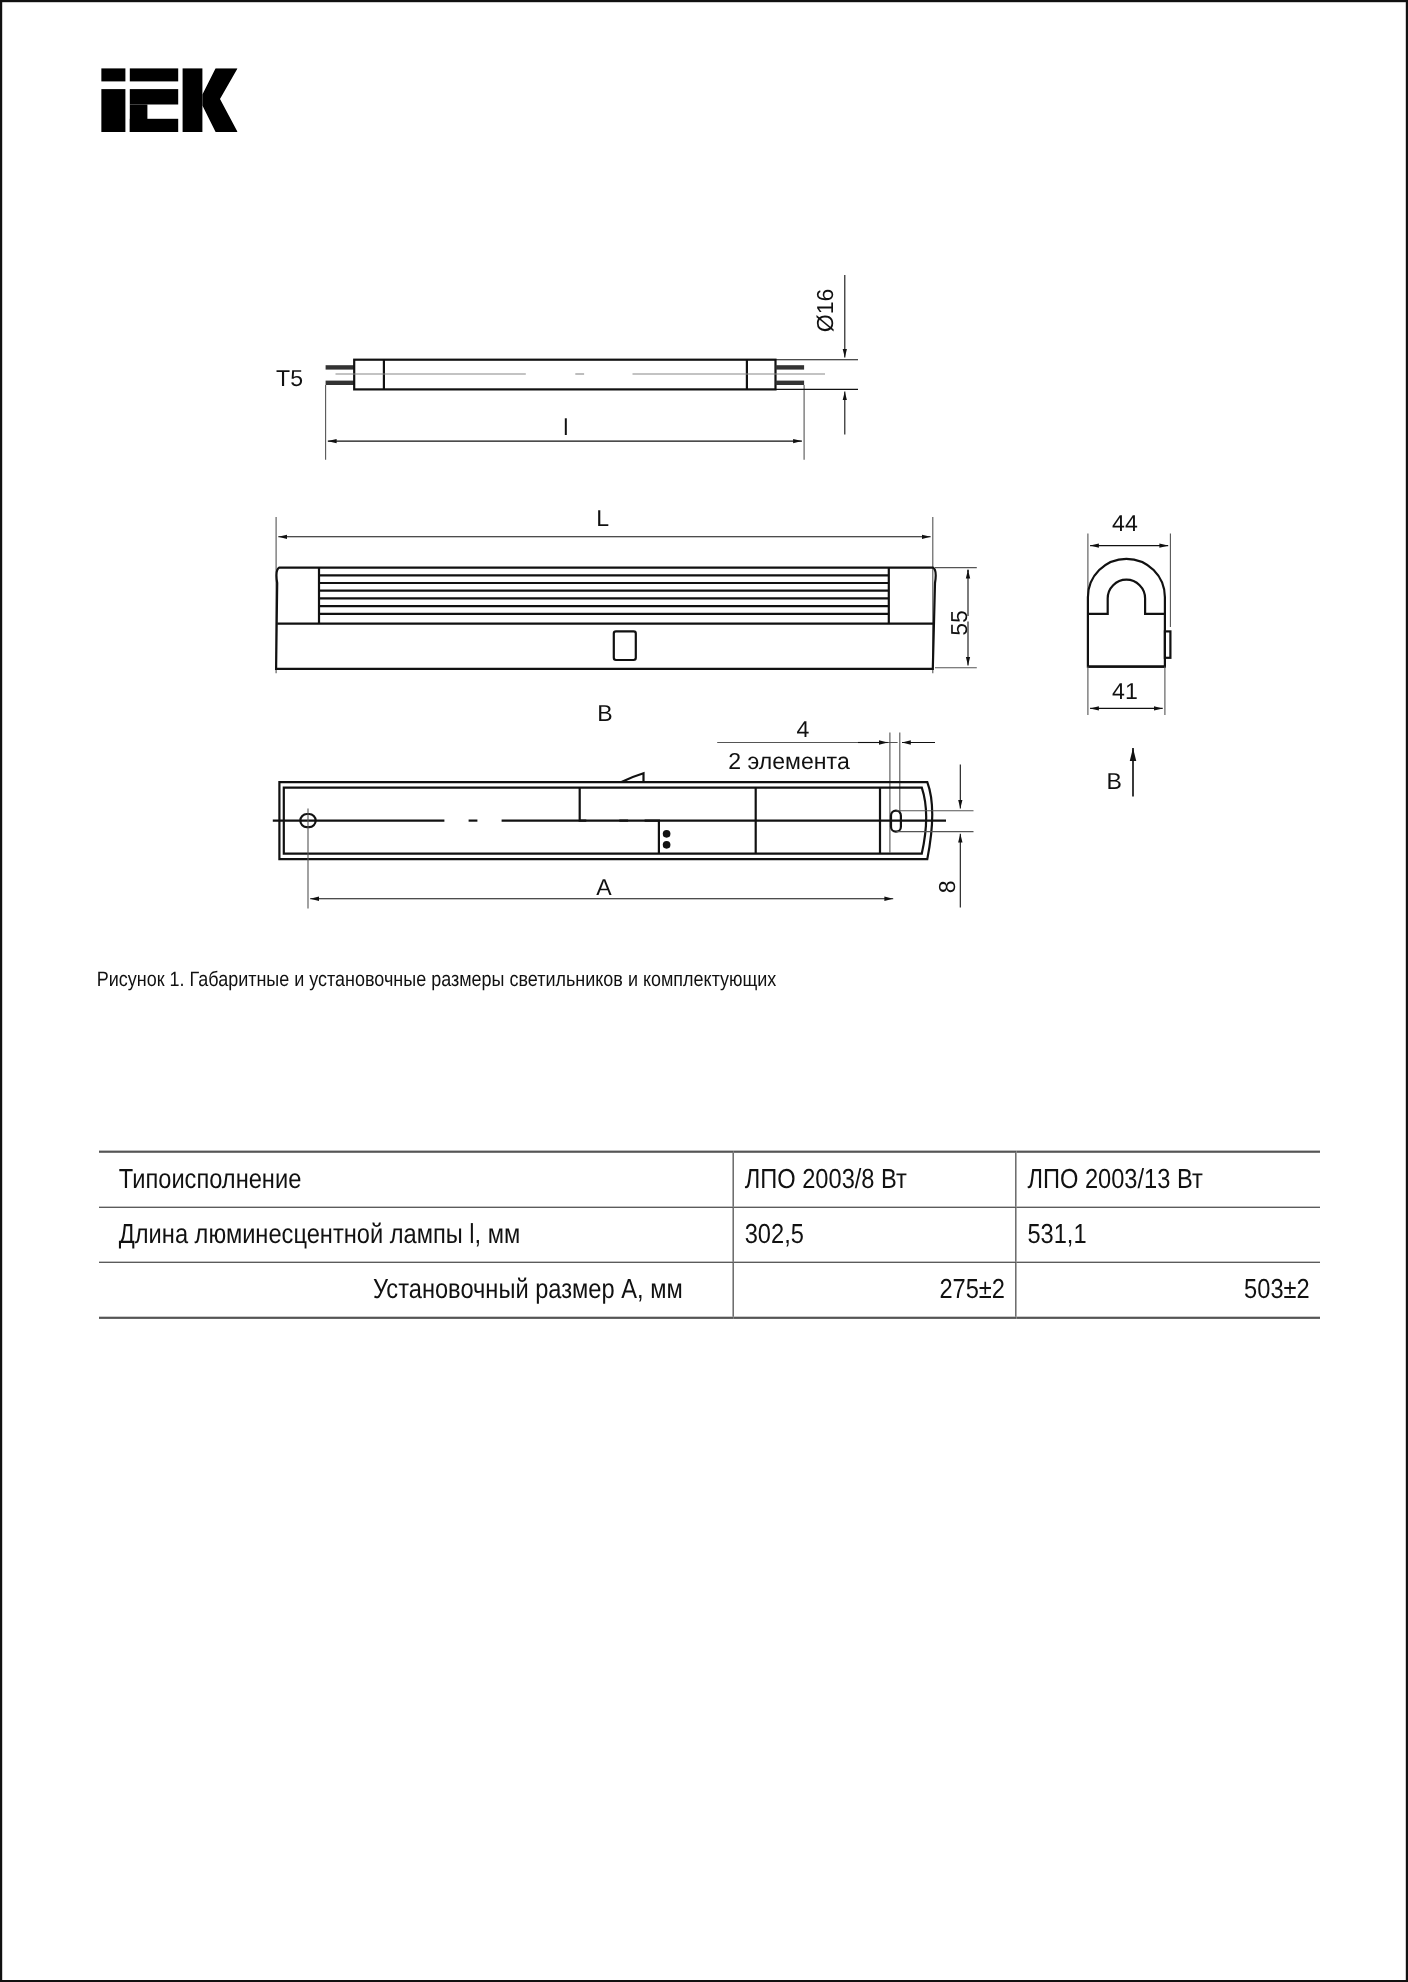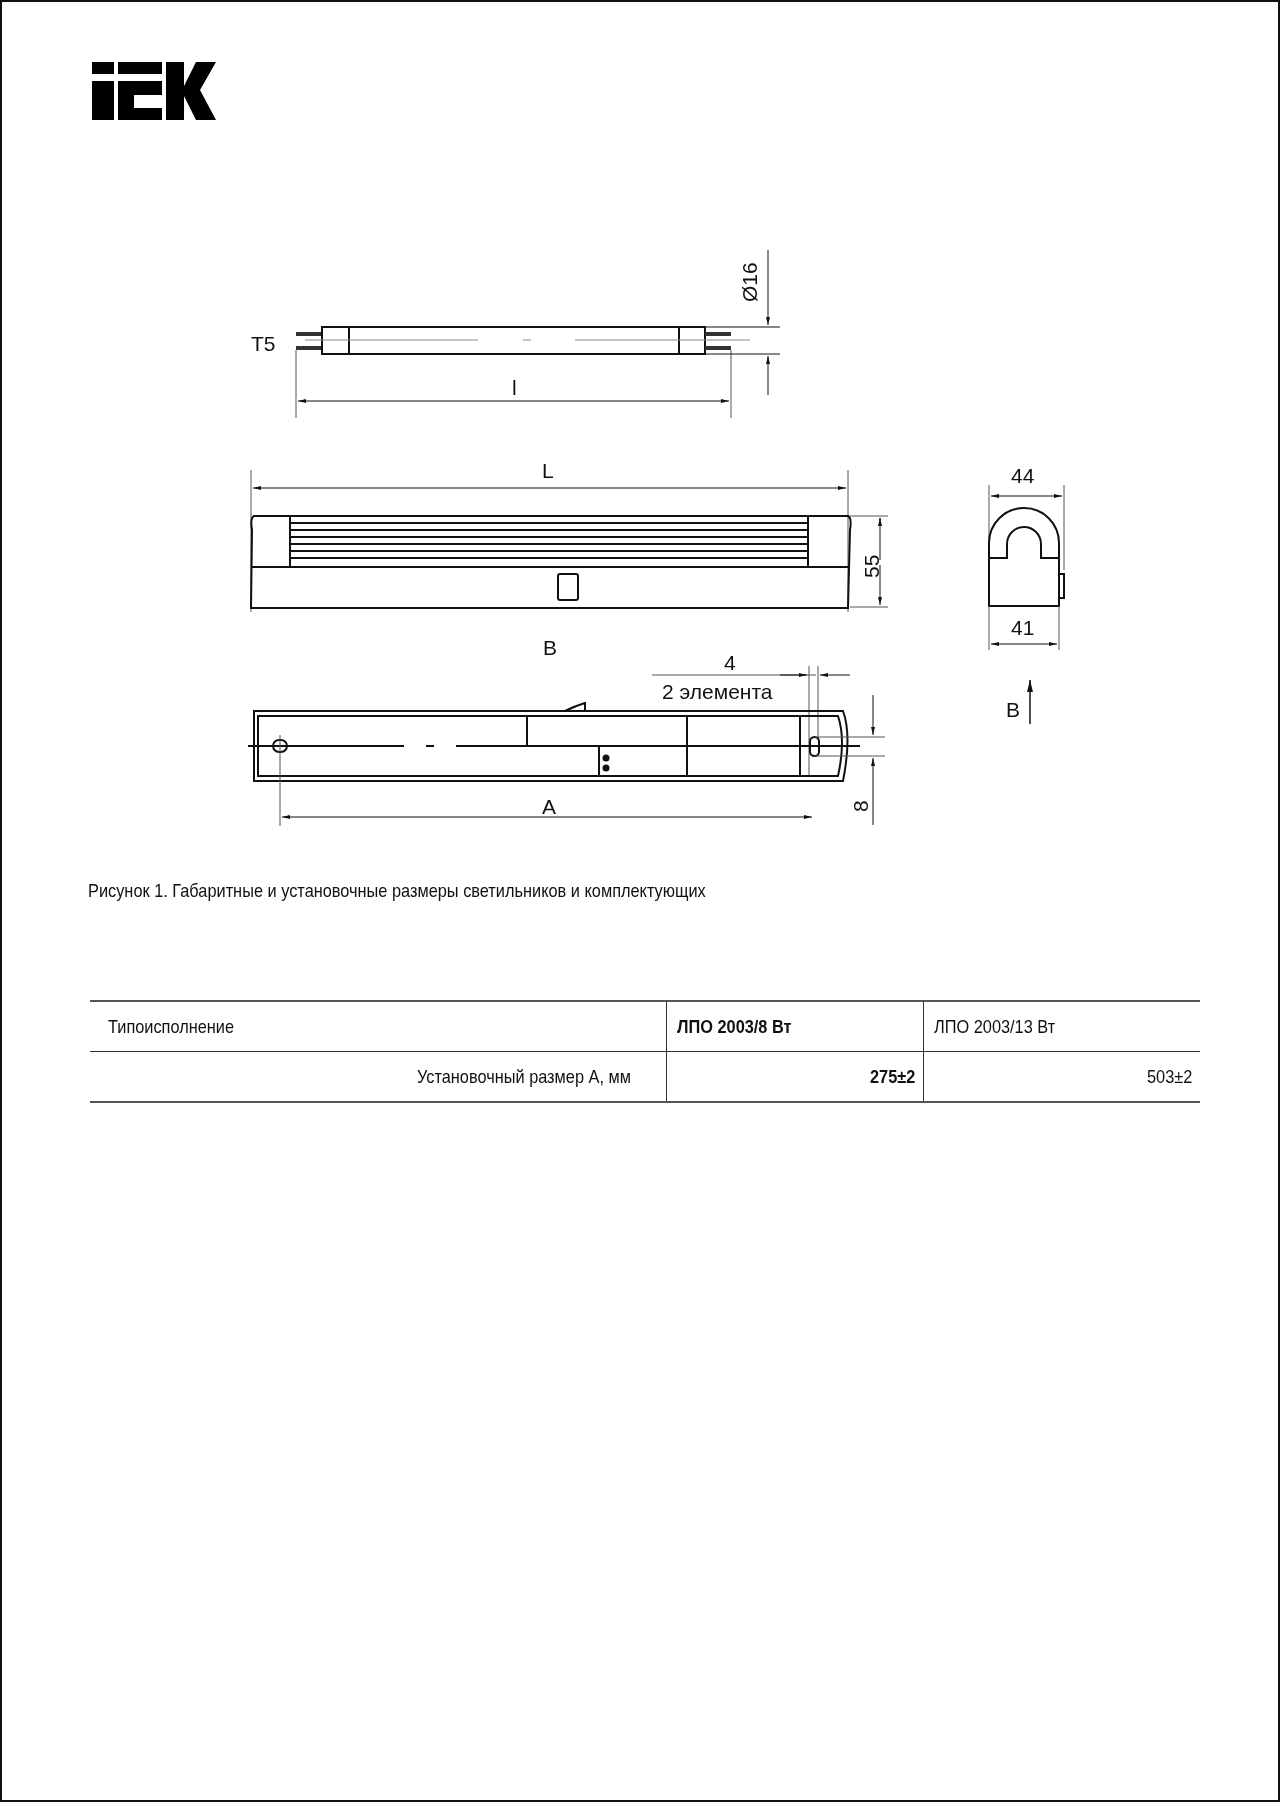--- a/index.html
+++ b/index.html
@@ -5,29 +5,29 @@
   html, body { margin:0; padding:0; background:#fff; }
   body { width:1280px; height:1802px; position:relative; overflow:hidden;
          font-family:"Liberation Sans", sans-serif; color:#111; }
   .frame { position:absolute; left:0; top:0; width:1276px; height:1798px;
            border:2px solid #111; box-sizing:content-box; }
   .logo { position:absolute; left:92px; top:62px; }
   .drawing { position:absolute; left:0; top:0; }
   .drawing text { font-family:"Liberation Sans", sans-serif; fill:#111; }
   .caption { position:absolute; left:88px; top:880px; font-size:19px;
              transform:scaleX(0.86); transform-origin:left top; white-space:nowrap; }
-  table.spec { position:absolute; left:90px; top:1000px; width:1110px;
-               border-collapse:collapse; font-size:19px; }
+  table.spec { position:absolute; left:90px; top:1046px; width:1110px;
+               border-collapse:collapse; font-size:25px; }
   table.spec td { height:49px; padding:0 0 0 18px; vertical-align:middle;
                   border-top:1px solid #333; border-bottom:1px solid #333; }
   table.spec tr:first-child td { border-top:2px solid #555; }
   table.spec tr:last-child td { border-bottom:2px solid #555;text-align:right; }
   table.spec td + td { border-left:1px solid #333; }
   table.spec td.c0 { width:558px; }
-  table.spec td.c1 { width:246px; padding-left:10px;font-weight:bold; }
+  table.spec td.c1 { width:246px; padding-left:10px; }
   table.spec td.c2 { padding-left:10px; }
   .narrow { display:inline-block; transform:scaleX(0.86); transform-origin:left center; white-space:nowrap; }
 </style>
 </head>
 <body>
 
 <div class="frame"></div>
 
 <svg class="logo" width="124" height="58" viewBox="0 0 124 58">
   <title>IEK</title>
@@ -173,18 +173,23 @@
 <div class="caption">Рисунок 1. Габаритные и установочные размеры светильников и комплектующих</div>
 
 <table class="spec">
   <tbody>
       <tr>
     <td class="c0"><span class="narrow">Типоисполнение</span></td>
     <td class="c1"><span class="narrow">ЛПО 2003/8 Вт</span></td>
     <td class="c2"><span class="narrow">ЛПО 2003/13 Вт</span></td>
   </tr>
   <tr>
+    <td class="c0"><span class="narrow">Длина люминесцентной лампы l, мм</span></td>
+    <td class="c1"><span class="narrow">302,5</span></td>
+    <td class="c2"><span class="narrow">531,1</span></td>
+  </tr>
+  <tr>
     <td class="c0"><span class="narrow">Установочный размер A, мм</span></td>
     <td class="c1"><span class="narrow">275±2</span></td>
     <td class="c2"><span class="narrow">503±2</span></td>
   </tr>
 </tbody>
   </table>
 
 </body></html>

